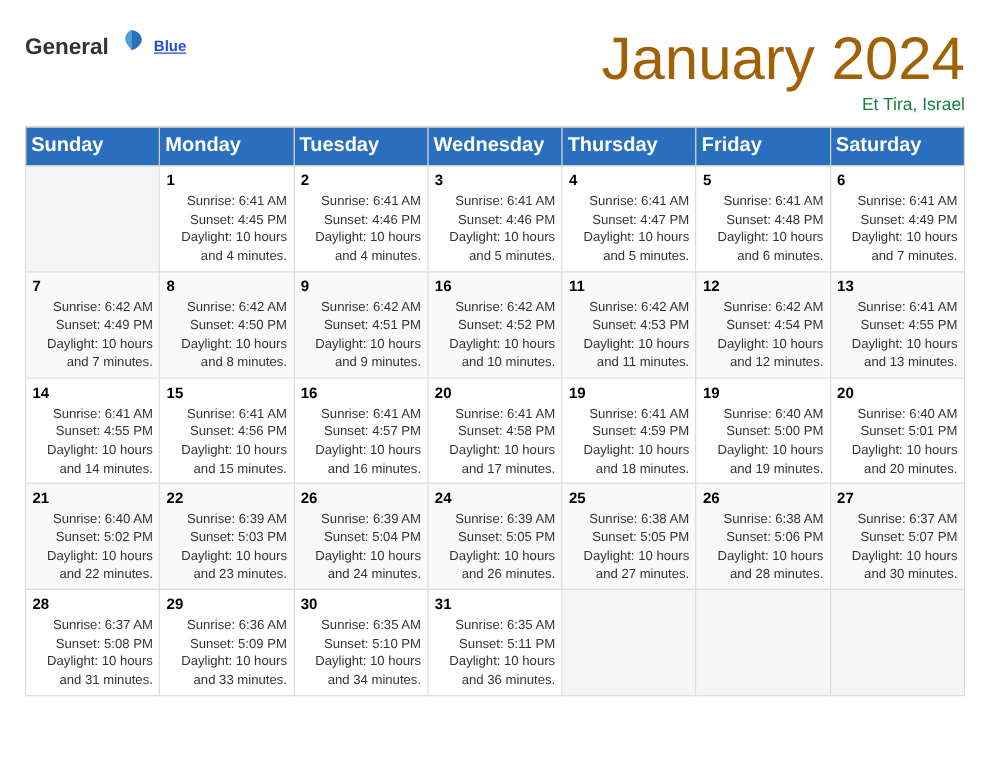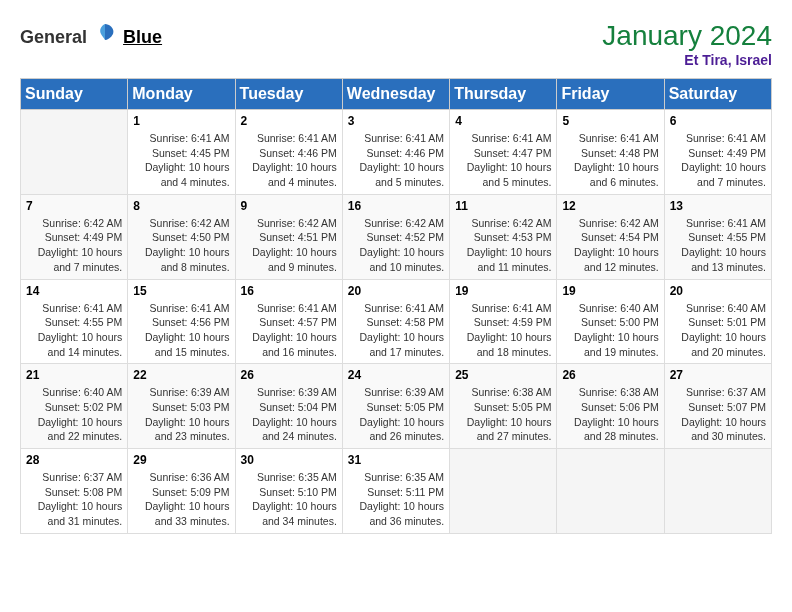--- a/index.html
+++ b/index.html
@@ -20,41 +20,40 @@
       display: flex;
       align-items: center;
       gap: 4px;
     }
     .logo-text-general {
       font-size: 18px;
       font-weight: bold;
       color: #333;
     }
     .logo-text-blue {
-      font-size: 18px;
-      font-weight: bold;
-      color: #000000;
+      font-size: 12px;
+      font-weight: bold;
+      color: #1d4ed8;
       text-decoration: underline;
     }
     .logo-bird {
       color: #2a6fbd;
       font-size: 22px;
     }
     .title-block {
       text-align: right;
     }
     .month-title {
-      font-size: 28px;
+      font-size: 48px;
       font-weight: normal;
-      color: #15803d;
+      color: #a16207;
     }
     .location {
       font-size: 14px;
-      color: #4c1d95;
-      font-weight: bold;
+      color: #15803d;
     }
     .calendar {
       width: 100%;
       border-collapse: collapse;
       font-size: 11px;
     }
     .calendar th {
       background-color: #2a6fbd;
       color: #fff;
       padding: 6px 4px;

